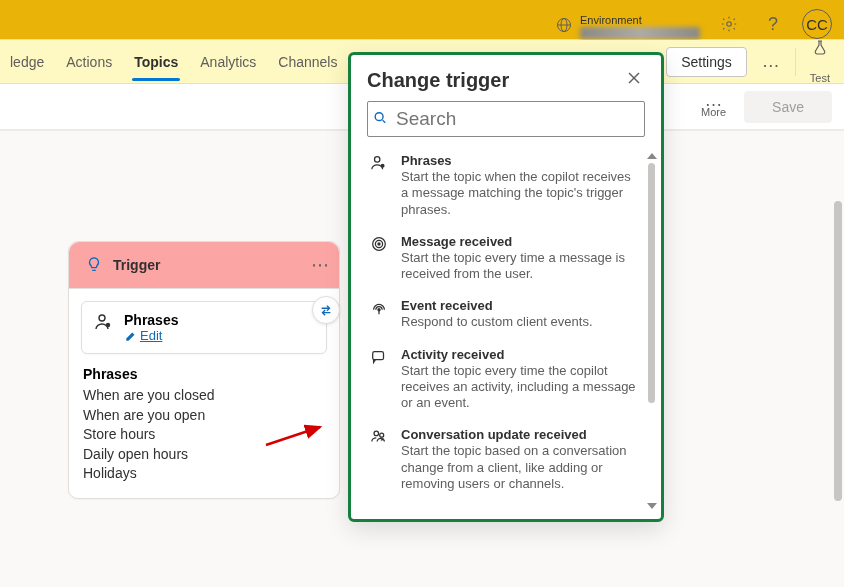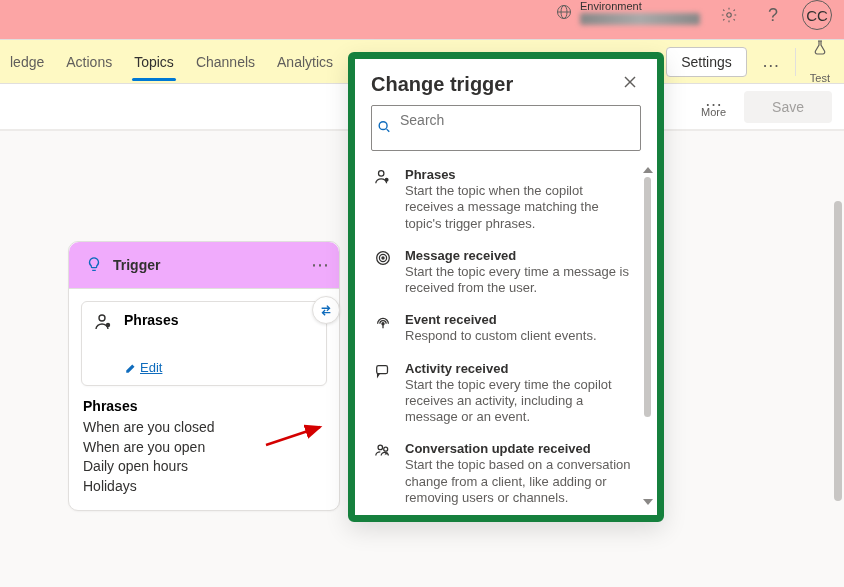--- a/index.html
+++ b/index.html
@@ -1,24 +1,24 @@
 <!DOCTYPE html>
 <html><head>
 <meta charset="utf-8">
 <style>
   * { box-sizing: border-box; margin: 0; padding: 0; font-family: "Segoe UI", -apple-system, sans-serif; }
   body { background: #ffffff; width: 844px; height: 587px; overflow: hidden; position: relative; }
 
   
   .env-bar {
     height: 40px;
-    background: #fca5a5;
+    background: #eab308;
     border-bottom: 1px solid #e1dfdd;
     display: flex;
-    align-items: flex-start;
+    align-items: flex-end;
     justify-content: flex-end;
     padding: 0 12px;
     gap: 14px;
   }
   .env-block { display: flex; align-items: center; gap: 8px; font-size: 11px; color: #605e5c; }
   .env-block .env-text { line-height: 1.2; }
   .env-block .env-name { filter: blur(2.5px); color: #777; font-size: 12px; width: 120px; height: 12px; background: linear-gradient(90deg,#888,#aaa,#888); border-radius:2px;}
   .env-label { font-size: 11px; color:#323130;}
   .icon-btn {
     width: 30px; height: 30px; display: inline-flex; align-items: center; justify-content: center;
@@ -38,21 +38,21 @@
     padding: 0 8px;
     border-bottom: 1px solid #e1dfdd;
     gap: 18px;
     position: relative;
     background:#fef9c3;
   }
   .nav-tab {
     font-size: 14px; color: #605e5c; padding: 10px 2px; cursor: pointer;
     position: relative;
   }
-  .nav-tab.active { color: #323130; font-weight: 400; }
+  .nav-tab.active { color: #323130; font-weight: 700; }
   .nav-tab.active::after {
     content: ""; position: absolute; left: 0; right: 0; bottom: -1px;
     height: 3px; background: #0078d4; border-radius: 2px;
   }
   .nav-right {
     margin-left: auto; display: flex; align-items: center; gap: 8px;
   }
   .settings-btn {
     border: 1px solid #c8c6c4; background: #fff; padding: 6px 14px;
     font-size: 14px; border-radius: 4px; cursor: pointer; color:#323130;
@@ -95,40 +95,40 @@
   }
 
   
   .trigger-card {
     position: absolute; top: 110px; left: 68px; width: 272px;
     border: 1px solid #e1dfdd; border-radius: 10px; background: #fff;
     box-shadow: 0 1px 2px rgba(0,0,0,0.04);
   }
   .trigger-head {
     display: flex; align-items: center; padding: 8px 10px;
-    background: #f0abfc; border-radius: 10px 10px 0 0; border-bottom: 1px solid #e1dfdd;
+    background: #fca5a5; border-radius: 10px 10px 0 0; border-bottom: 1px solid #e1dfdd;
   }
   .trigger-head .t-icon {
     width: 30px; height: 30px; display:inline-flex; align-items:center; justify-content:center;
     color:#0f6cbd;
   }
   .trigger-head .t-title { font-size: 14px; font-weight:600; color:#323130; margin-left:4px; }
   .trigger-head .t-dots { margin-left:auto; font-size:18px; color:#605e5c; cursor:pointer; }
 
   .phrases-node {
     margin: 12px; border:1px solid #e1dfdd; border-radius:6px;
     padding: 10px 12px; display:flex; gap:10px; align-items:flex-start;
     box-shadow: 0 1px 2px rgba(0,0,0,0.03);
     position: relative;
     background:#fff;
   }
   .phrases-node .p-icon { color:#323130; }
   .phrases-node .p-labels { display:flex; flex-direction:column; }
   .phrases-node .p-title { font-size:14px; font-weight:600; }
-  .phrases-node .p-edit { font-size:13px; color:#0f6cbd; text-decoration:underline; display:inline-flex; align-items:flex-end; gap:4px; cursor:pointer;margin-top:32px;}
+  .phrases-node .p-edit { font-size:13px; color:#0f6cbd; text-decoration:underline; display:inline-flex; align-items:flex-end; gap:4px; cursor:pointer;}
   .swap-bubble {
     position:absolute; top:-6px; right:-14px; width:28px; height:28px;
     border-radius:50%; background:#fff; border:1px solid #e1dfdd;
     display:inline-flex; align-items:center; justify-content:center;
     color:#0f6cbd; font-size:14px; box-shadow:0 1px 3px rgba(0,0,0,0.1);
     cursor:pointer;
   }
 
   .phrase-list {
     padding: 0 14px 14px 14px;
@@ -137,37 +137,37 @@
   .phrase-list .pl-item { font-size:14px; color:#323130; line-height:1.4; }
 
   
   .red-arrow {
     position:absolute; top:292px; left:262px; width:70px; height:26px; pointer-events:none;
   }
 
   
   .flyout {
     position:absolute; top:52px; left:348px; width:316px; height:470px;
-    background:#fff; border:7px solid #15803d; border-radius:6px;
+    background:#fff; border:3px solid #15803d; border-radius:6px;
     box-shadow: 0 8px 24px rgba(0,0,0,0.12);
     display:flex; flex-direction:column;
     z-index:10;
   }
   .flyout-head {
     display:flex; align-items:center; justify-content:space-between;
     padding: 12px 16px 8px 16px;
   }
   .flyout-head h2 { font-size:20px; font-weight:600; color:#323130; }
   .flyout-head .close { font-size:16px; color:#605e5c; cursor:pointer; padding:4px;}
   .fly-search {
     margin: 0 16px 8px 16px; position:relative;
   }
   .fly-search input {
-    width:100%; padding:6px 8px 22px 28px; border:1px solid #8a8886;
-    font-size:14px; border-radius:2px; outline:none; color:#0f766e;
+    width:100%; padding:6px 8px 6px 28px; border:1px solid #8a8886;
+    font-size:19px; border-radius:2px; outline:none; color:#0f766e;
   }
   .fly-search .s-icon {
     position:absolute; left:6px; top:50%; transform:translateY(-50%);
     color:#0f6cbd; font-size:14px;
   }
   .fly-list {
     flex:1; overflow:hidden; position:relative; padding: 0 8px 10px 16px;
   }
   .fly-list-inner {
     height:100%; overflow-y:hidden; padding-right:16px;
@@ -226,22 +226,22 @@
     </svg>
   </span>
   <span class="icon-btn" style="font-size:18px;">?</span>
   <span class="avatar-cc">CC</span>
 </div>
 
 <div class="nav-bar">
   <span class="nav-tab">ledge</span>
   <span class="nav-tab">Actions</span>
   <span class="nav-tab active">Topics</span>
+  <span class="nav-tab">Analytics</span>
   <span class="nav-tab">Channels</span>
-  <span class="nav-tab">Analytics</span>
   <span class="nav-tab">Entities</span>
 
   <div class="nav-right">
     <button class="settings-btn">Settings</button>
     <span class="nav-ellipsis">…</span>
     <span class="nav-divider"></span>
     <div class="test-btn">
       <svg width="16" height="16" viewBox="0 0 16 16" fill="none" stroke="currentColor" stroke-width="1.2">
         <path d="M6 2h4M7 2v4l-3.5 6a2 2 0 0 0 1.7 3h5.6a2 2 0 0 0 1.7-3L9 6V2"></path>
       </svg>
@@ -295,20 +295,21 @@
             <path d="M3 6h9M9 3l3 3-3 3"></path>
               <path d="M13 11H4M7 14l-3-3 3-3"></path>
           </svg>
         </span>
       </div>
 
       <div class="phrase-list">
         <div class="pl-title">Phrases</div>
         <div class="pl-item">When are you closed</div>
         <div class="pl-item">When are you open</div>
+        <div class="pl-item">Store hours</div>
         <div class="pl-item">Daily open hours</div>
         <div class="pl-item">Holidays</div>
       </div>
     </div>
 
     <svg class="red-arrow" viewBox="0 0 70 26">
       <defs>
         <marker id="ah" markerWidth="8" markerHeight="8" refX="6" refY="3" orient="auto">
           <path d="M0,0 L7,3 L0,6 z" fill="#d40000"></path>
         </marker>

